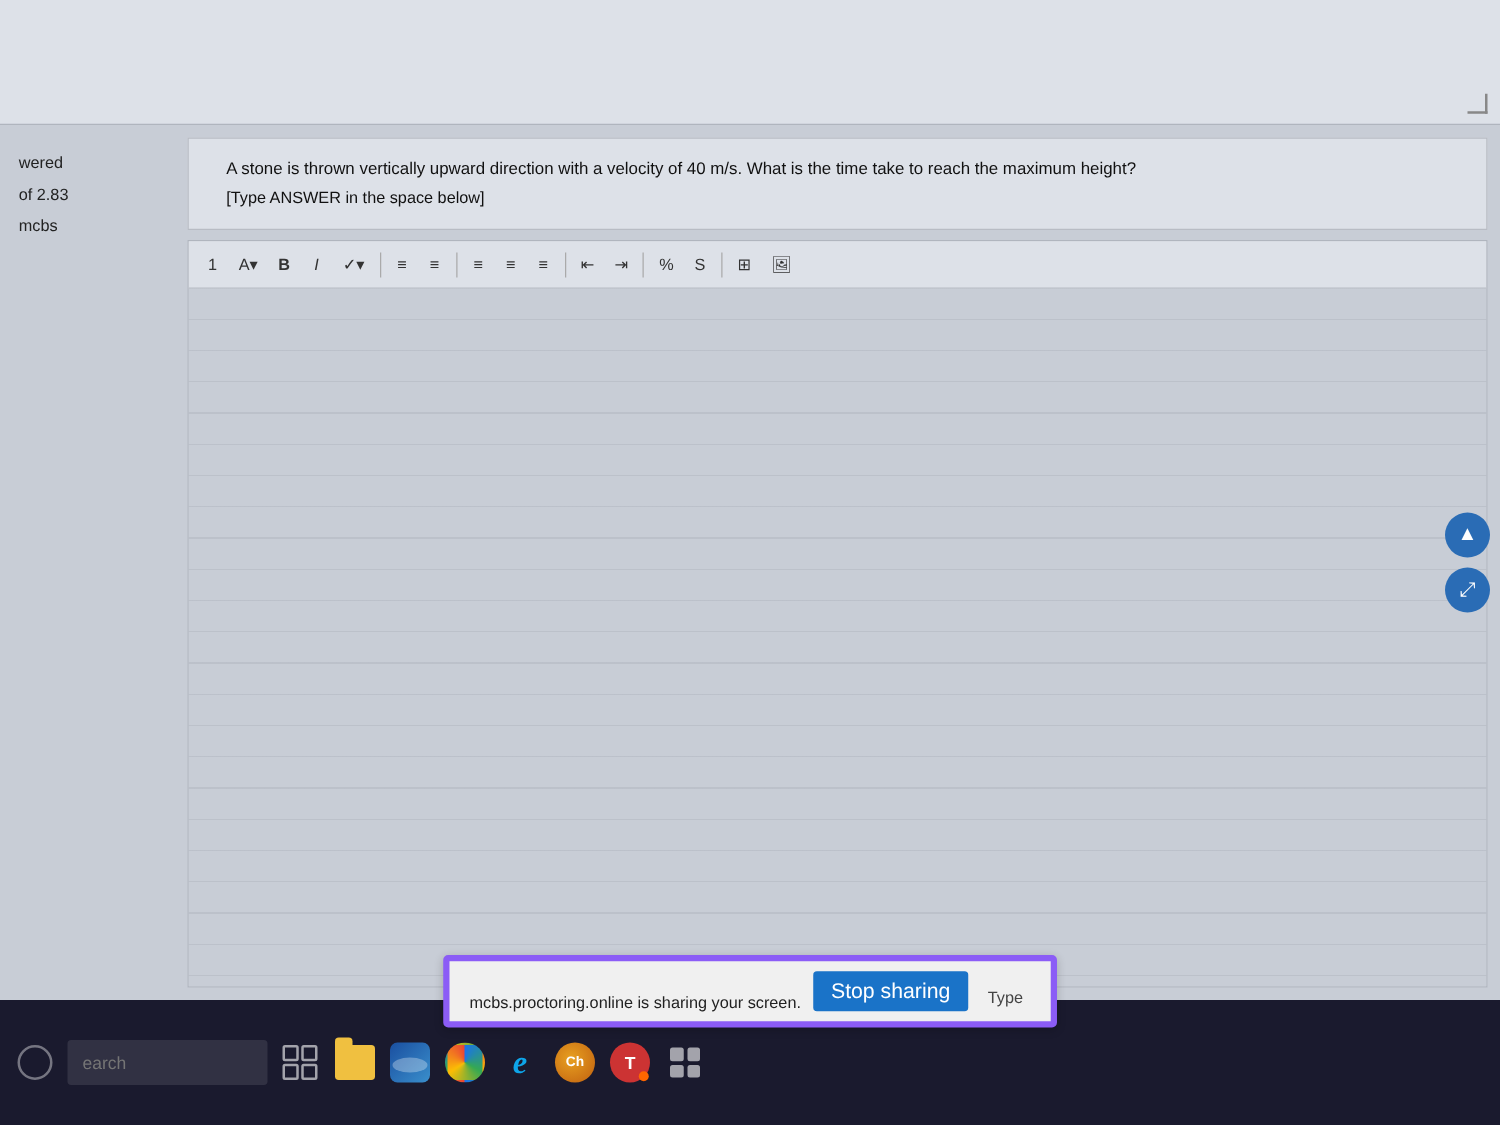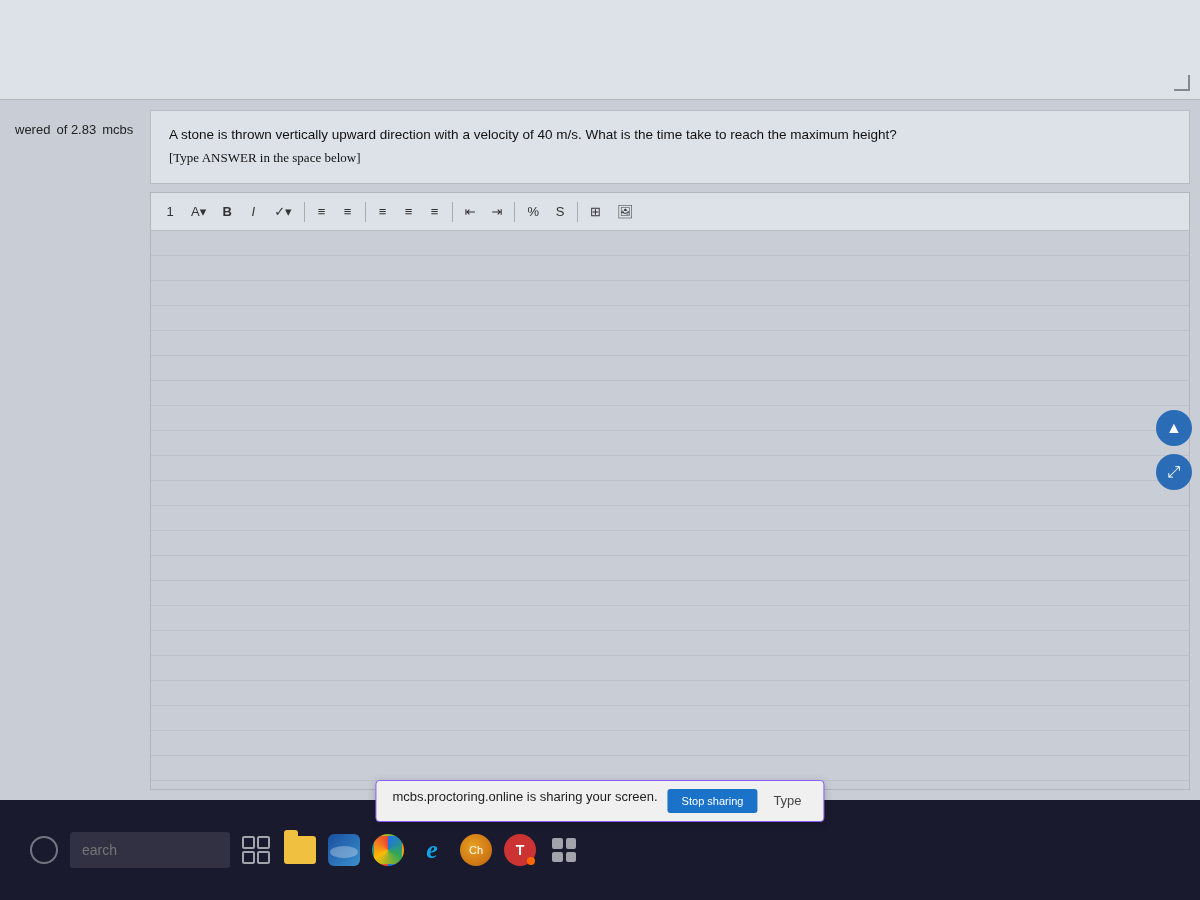--- a/index.html
+++ b/index.html
@@ -39,21 +39,21 @@
       position: relative;
       display: flex;
       flex-direction: row;
     }
 
     
     .left-sidebar {
       width: 145px;
       padding: 20px 10px 10px 15px;
       display: flex;
-      flex-direction: row;
+      flex-direction: column;
       gap: 6px;
     }
     .sidebar-item {
       font-size: 13px;
       color: #222;
       line-height: 1.5;
     }
 
     
     .content-panel {
@@ -61,35 +61,34 @@
       background: #c8cdd6;
       padding: 10px 10px 10px 5px;
       display: flex;
       flex-direction: column;
     }
 
     
     .question-box {
       background: #dde1e8;
       border: 1px solid #b8bcc4;
-      padding: 14px 18px 16px 18px;
+      padding: 14px 18px 16px 30px;
       margin-bottom: 8px;
     }
     .question-text {
       font-size: 13.5px;
       color: #111;
       font-weight: 500;
       line-height: 1.5;
       margin-bottom: 4px;
     }
     .question-instruction {
       font-size: 13px;
       color: #111;
       line-height: 1.4;
-      font-family: Liberation Serif, serif;
     }
 
     
     .editor-container {
       background: #d0d5de;
       border: 1px solid #b0b5be;
       flex: 1;
       display: flex;
       flex-direction: column;
     }
@@ -143,41 +142,41 @@
       position: relative;
     }
 
     
     .sharing-bar {
       position: absolute;
       bottom: 78px;
       left: 50%;
       transform: translateX(-50%);
       display: flex;
-      align-items: flex-start;
+      align-items: flex-end;
       gap: 10px;
       background: #f0f0f0;
-      border: 1px solid #8b5cf6;
+      border: 5px solid #8b5cf6;
       padding: 8px 16px;
       border-radius: 4px;
       box-shadow: 0 2px 8px rgba(0,0,0,0.2);
       z-index: 100;
       white-space: nowrap;
     }
     .sharing-text {
       font-size: 13px;
       color: #222;
     }
     .stop-sharing-btn {
       background: #1a73c8;
       color: white;
       border: none;
       padding: 6px 14px;
       border-radius: 3px;
-      font-size: 11px;
+      font-size: 17px;
       cursor: pointer;
       font-weight: 500;
     }
     .hide-btn {
       background: none;
       border: none;
       color: #444;
       font-size: 13px;
       cursor: pointer;
       padding: 4px 6px;
@@ -207,21 +206,21 @@
       font-size: 16px;
     }
 
     
     .taskbar {
       width: 100%;
       height: 100px;
       background: #1a1a2e;
       display: flex;
       align-items: center;
-      padding: 0 26px;
+      padding: 0 10px;
       gap: 8px;
       position: absolute;
       bottom: 0;
     }
     .taskbar-search {
       background: rgba(255,255,255,0.1);
       border: none;
       border-radius: 3px;
       color: #ccc;
       padding: 6px 12px;
@@ -268,21 +267,21 @@
     .ch-icon {
       width: 32px;
       height: 32px;
       border-radius: 50%;
       background: radial-gradient(circle at 40% 40%, #e8a020, #c06010);
       display: flex;
       align-items: center;
       justify-content: center;
       color: white;
       font-size: 11px;
-      font-weight: normal;
+      font-weight: bold;
     }
 
     .t-icon {
       width: 32px;
       height: 32px;
       border-radius: 50%;
       background: #cc3333;
       display: flex;
       align-items: center;
       justify-content: center;

